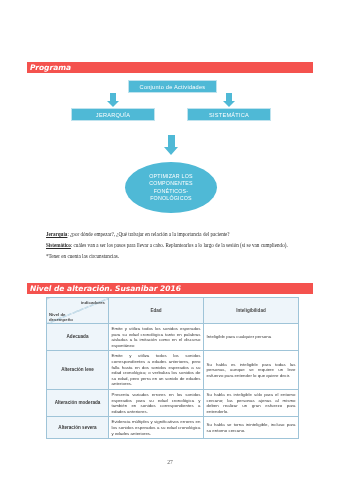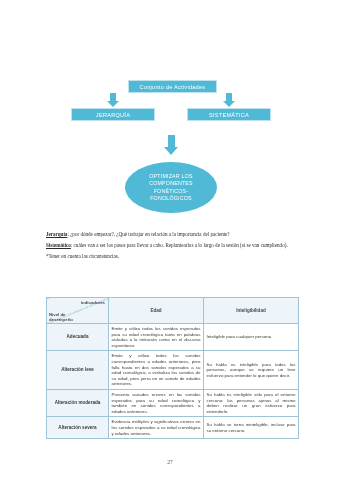--- a/index.html
+++ b/index.html
@@ -216,20 +216,21 @@
     font-size: 5.6px;
     color: #555555;
   }
 </style>
 </head>
 <body>
 
 <div class="page">
 
 
+  <div class="banner" id="banner-programa">Programa</div>
 
   <div class="diagram">
 
     <div class="dbox" id="box-conjunto">Conjunto de Actividades</div>
 
     <div class="arrow-down" id="arrow-left">
       <span class="arr-shaft"></span>
         <span class="arr-head"></span>
     </div>
     <div class="arrow-down" id="arrow-right">
@@ -259,20 +260,21 @@
       <span class="lead">Jerarquía</span><span>: ¿por dónde empezar?, ¿Qué trabajar en relación a la importancia del paciente?</span>
     </p>
     <p>
       <span class="lead">Sistemático</span><span>: cuáles van a ser los pasos para llevar a cabo. Replantearlos a lo largo de la sesión (si se van cumpliendo).</span>
     </p>
     <p>
       <span>*Tener en cuenta las circunstancias.</span>
     </p>
   </div>
 
+  <div class="banner" id="banner-nivel">Nivel de alteración. Susanibar 2016</div>
 
   <div class="tbl-wrap">
     <table class="niveles">
       <colgroup>
         <col class="col-a">
           <col class="col-b">
           <col class="col-c">
       </colgroup>
       <thead>
         <tr>

